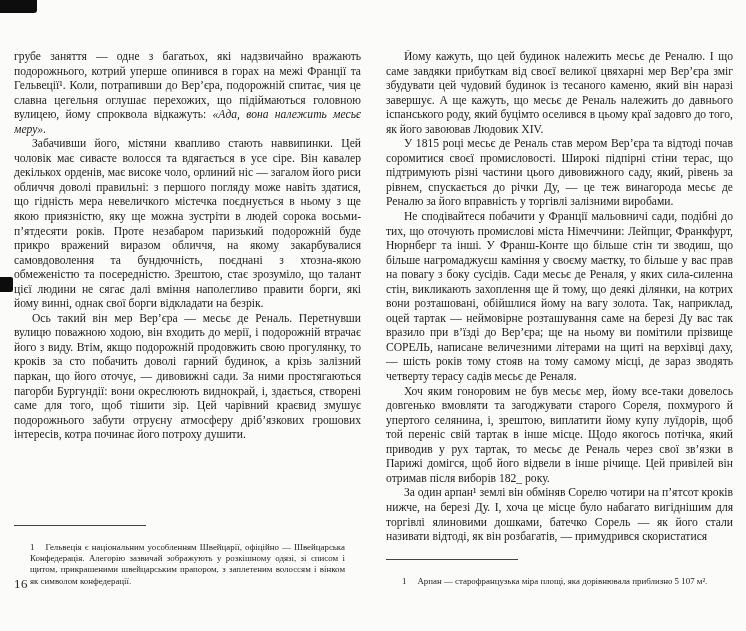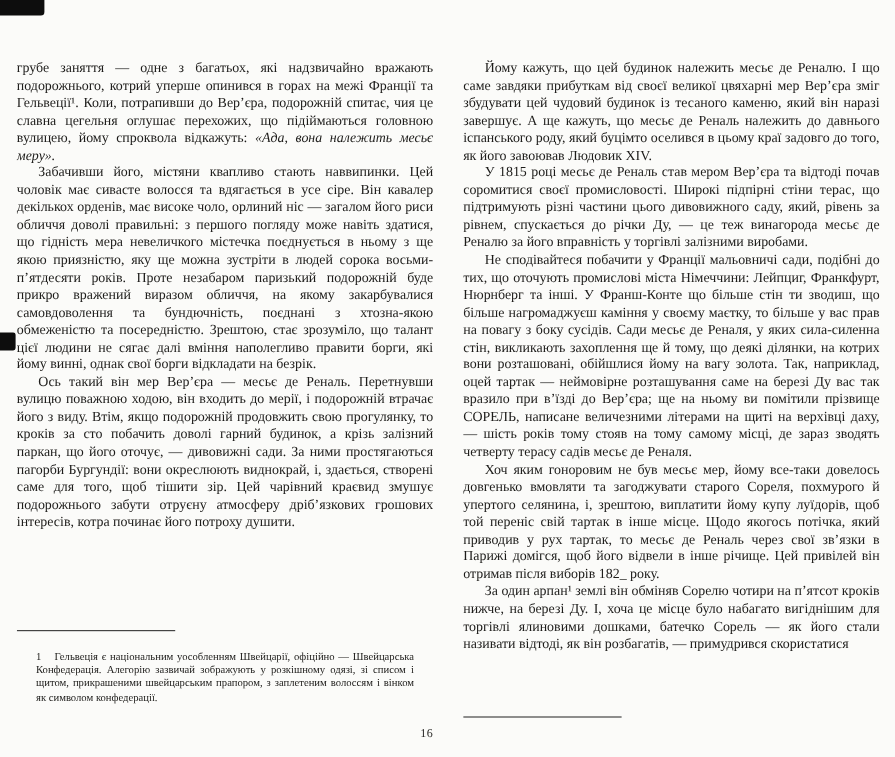--- a/index.html
+++ b/index.html
@@ -64,24 +64,24 @@
   }
   .footnote-item {
     margin: 16px;
     font-size: 8.9px;
     line-height: 11.3px;
     text-align: justify;
   }
   .fn-marker { padding-right: 11px; }
   .page-number {
     position: absolute;
-    top: 606px;
+    top: 576px;
     width: 347px;
-    text-align: right;
-    font-size: 10px;
+    text-align: left;
+    font-size: 13px;
     letter-spacing: 0.4px;
     color: #2a2927;
   }
   .page-number.left-num  { left: 14px; }
   .page-number.right-num { left: 386px; }
 </style>
 </head>
 <body>
 
 <div class="spread">
@@ -104,18 +104,19 @@
   <div class="page right">
     <div class="page-text">
       <p>Йому кажуть, що цей будинок належить месьє де Реналю. І що саме завдяки прибуткам від своєї великої цвяхарні мер Вер’єра зміг збудувати цей чудовий будинок із тесаного каменю, який він наразі завершує. А ще кажуть, що месьє де Реналь належить до давнього іспанського роду, який буцімто оселився в цьому краї задовго до того, як його завоював Людовик XIV.</p>
       <p>У 1815 році месьє де Реналь став мером Вер’єра та відтоді почав соромитися своєї промисловості. Широкі підпірні стіни терас, що підтримують різні частини цього дивовижного саду, який, рівень за рівнем, спускається до річки Ду, — це теж винагорода месьє де Реналю за його вправність у торгівлі залізними виробами.</p>
       <p>Не сподівайтеся побачити у Франції мальовничі сади, подібні до тих, що оточують промислові міста Німеччини: Лейпциг, Франкфурт, Нюрнберг та інші. У Франш-Конте що більше стін ти зводиш, що більше нагромаджуєш каміння у своєму маєтку, то більше у вас прав на повагу з боку сусідів. Сади месьє де Реналя, у яких сила-силенна стін, викликають захоплення ще й тому, що деякі ділянки, на котрих вони розташовані, обійшлися йому на вагу золота. Так, наприклад, оцей тартак — неймовірне розташування саме на березі Ду вас так вразило при в’їзді до Вер’єра; ще на ньому ви помітили прізвище СОРЕЛЬ, написане величезними літерами на щиті на верхівці даху, — шість років тому стояв на тому самому місці, де зараз зводять четверту терасу садів месьє де Реналя.</p>
       <p>Хоч яким гоноровим не був месьє мер, йому все-таки довелось довгенько вмовляти та загоджувати старого Сореля, похмурого й упертого селянина, і, зрештою, виплатити йому купу луїдорів, щоб той переніс свій тартак в інше місце. Щодо якогось потічка, який приводив у рух тартак, то месьє де Реналь через свої зв’язки в Парижі домігся, щоб його відвели в інше річище. Цей привілей він отримав після виборів 182_ року.</p>
       <p>За один арпан¹ землі він обміняв Сорелю чотири на п’ятсот кроків нижче, на березі Ду. І, хоча це місце було набагато вигіднішим для торгівлі ялиновими дошками, батечко Сорель — як його стали називати відтоді, як він розбагатів, — примудрився скористатися</p>
     </div>
     <div class="footnotes">
       <hr class="footnote-rule">
+      <p class="footnote-item"><span class="fn-marker">1</span><span>Арпан — старофранцузька міра площі, яка дорівнювала приблизно 5 107 м².</span></p>
     </div>
   </div>
 
   <div class="page-number left-num">16</div>
 
 </div>
 
 </body></html>

